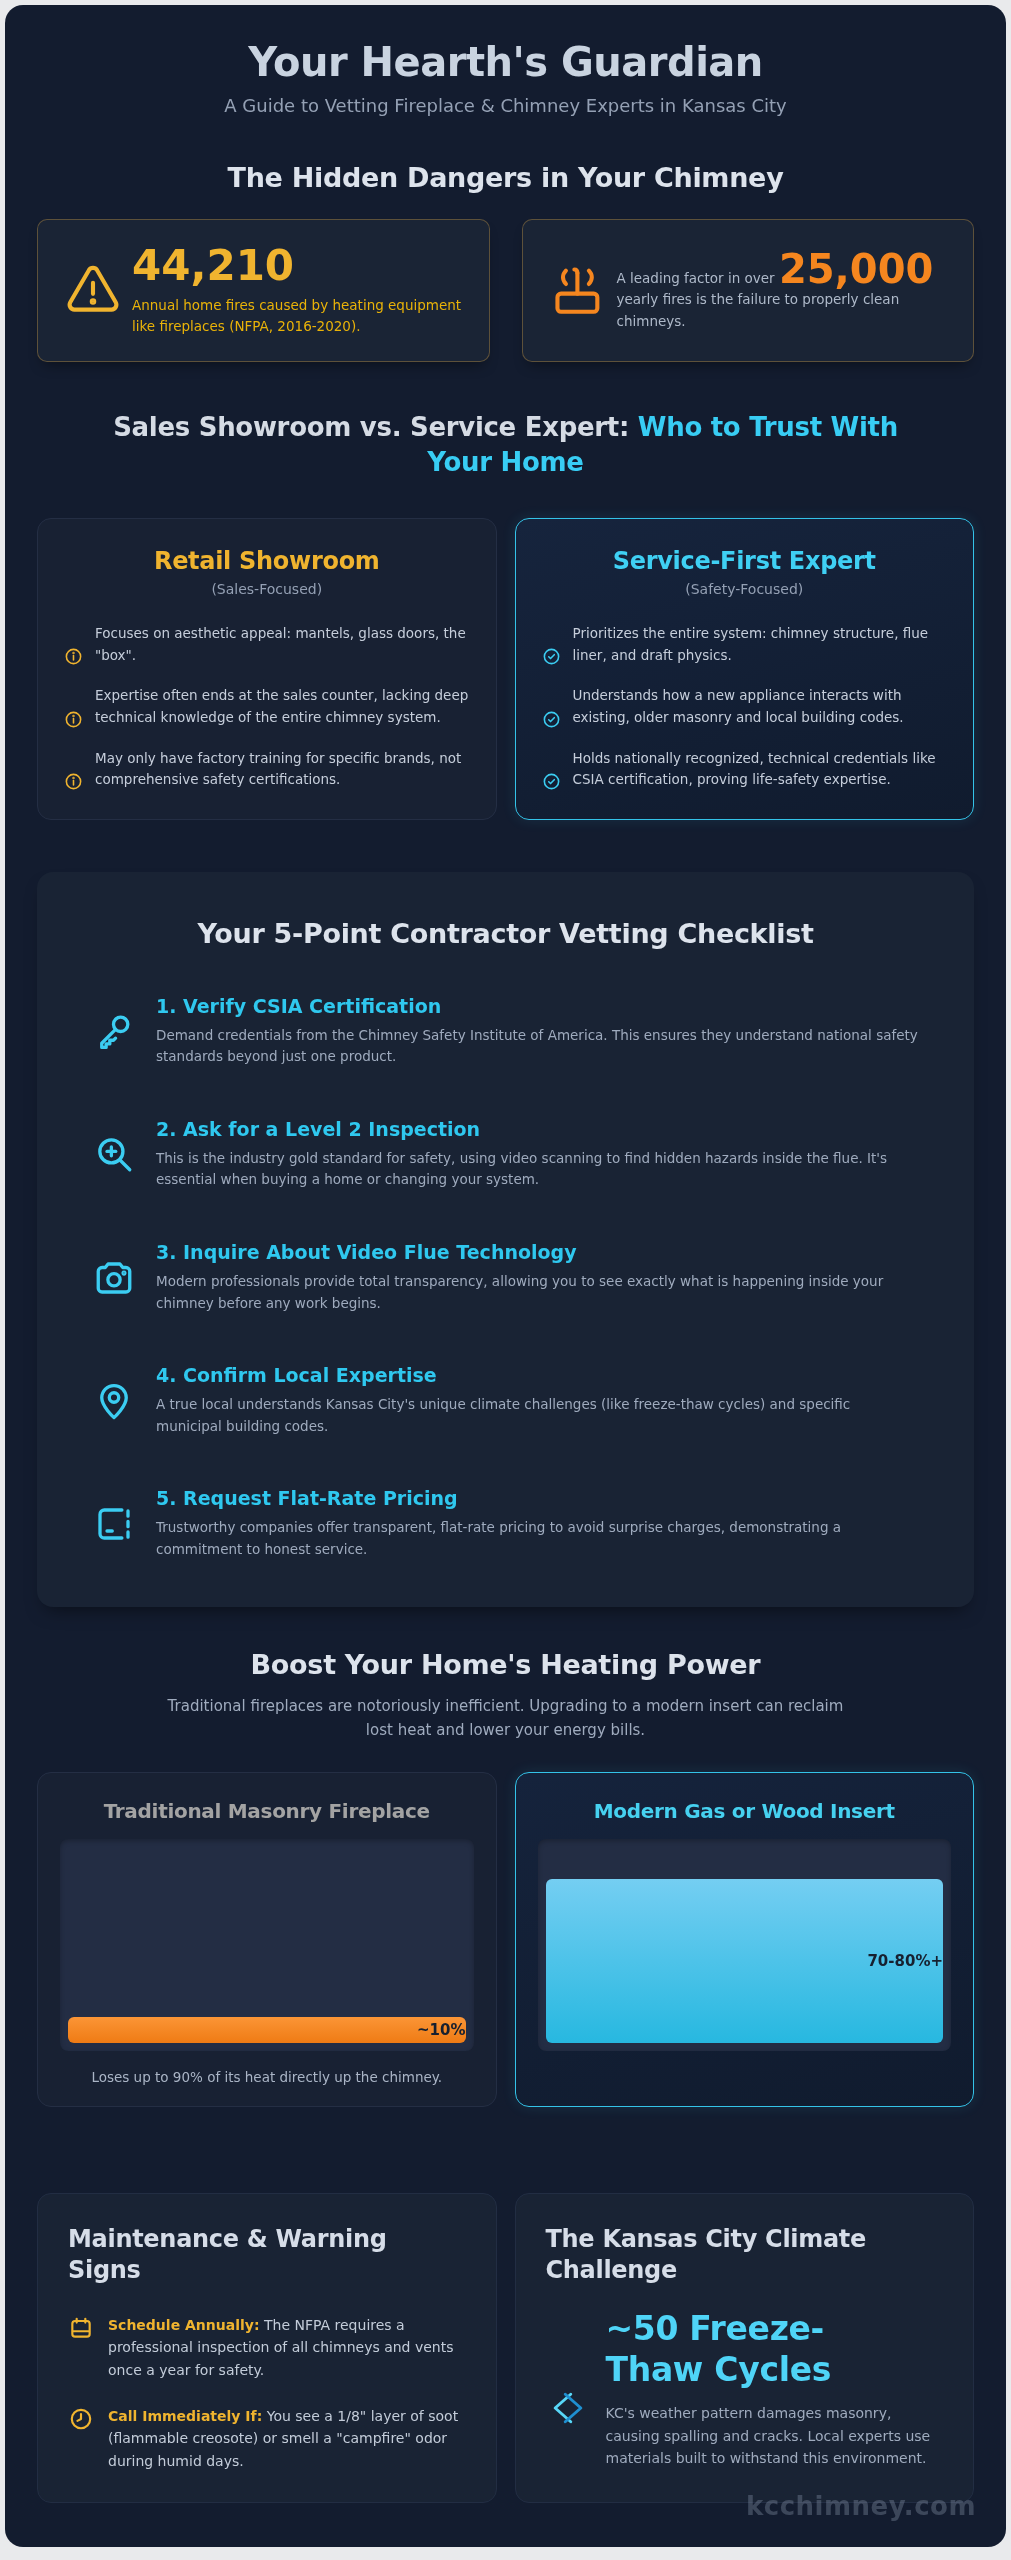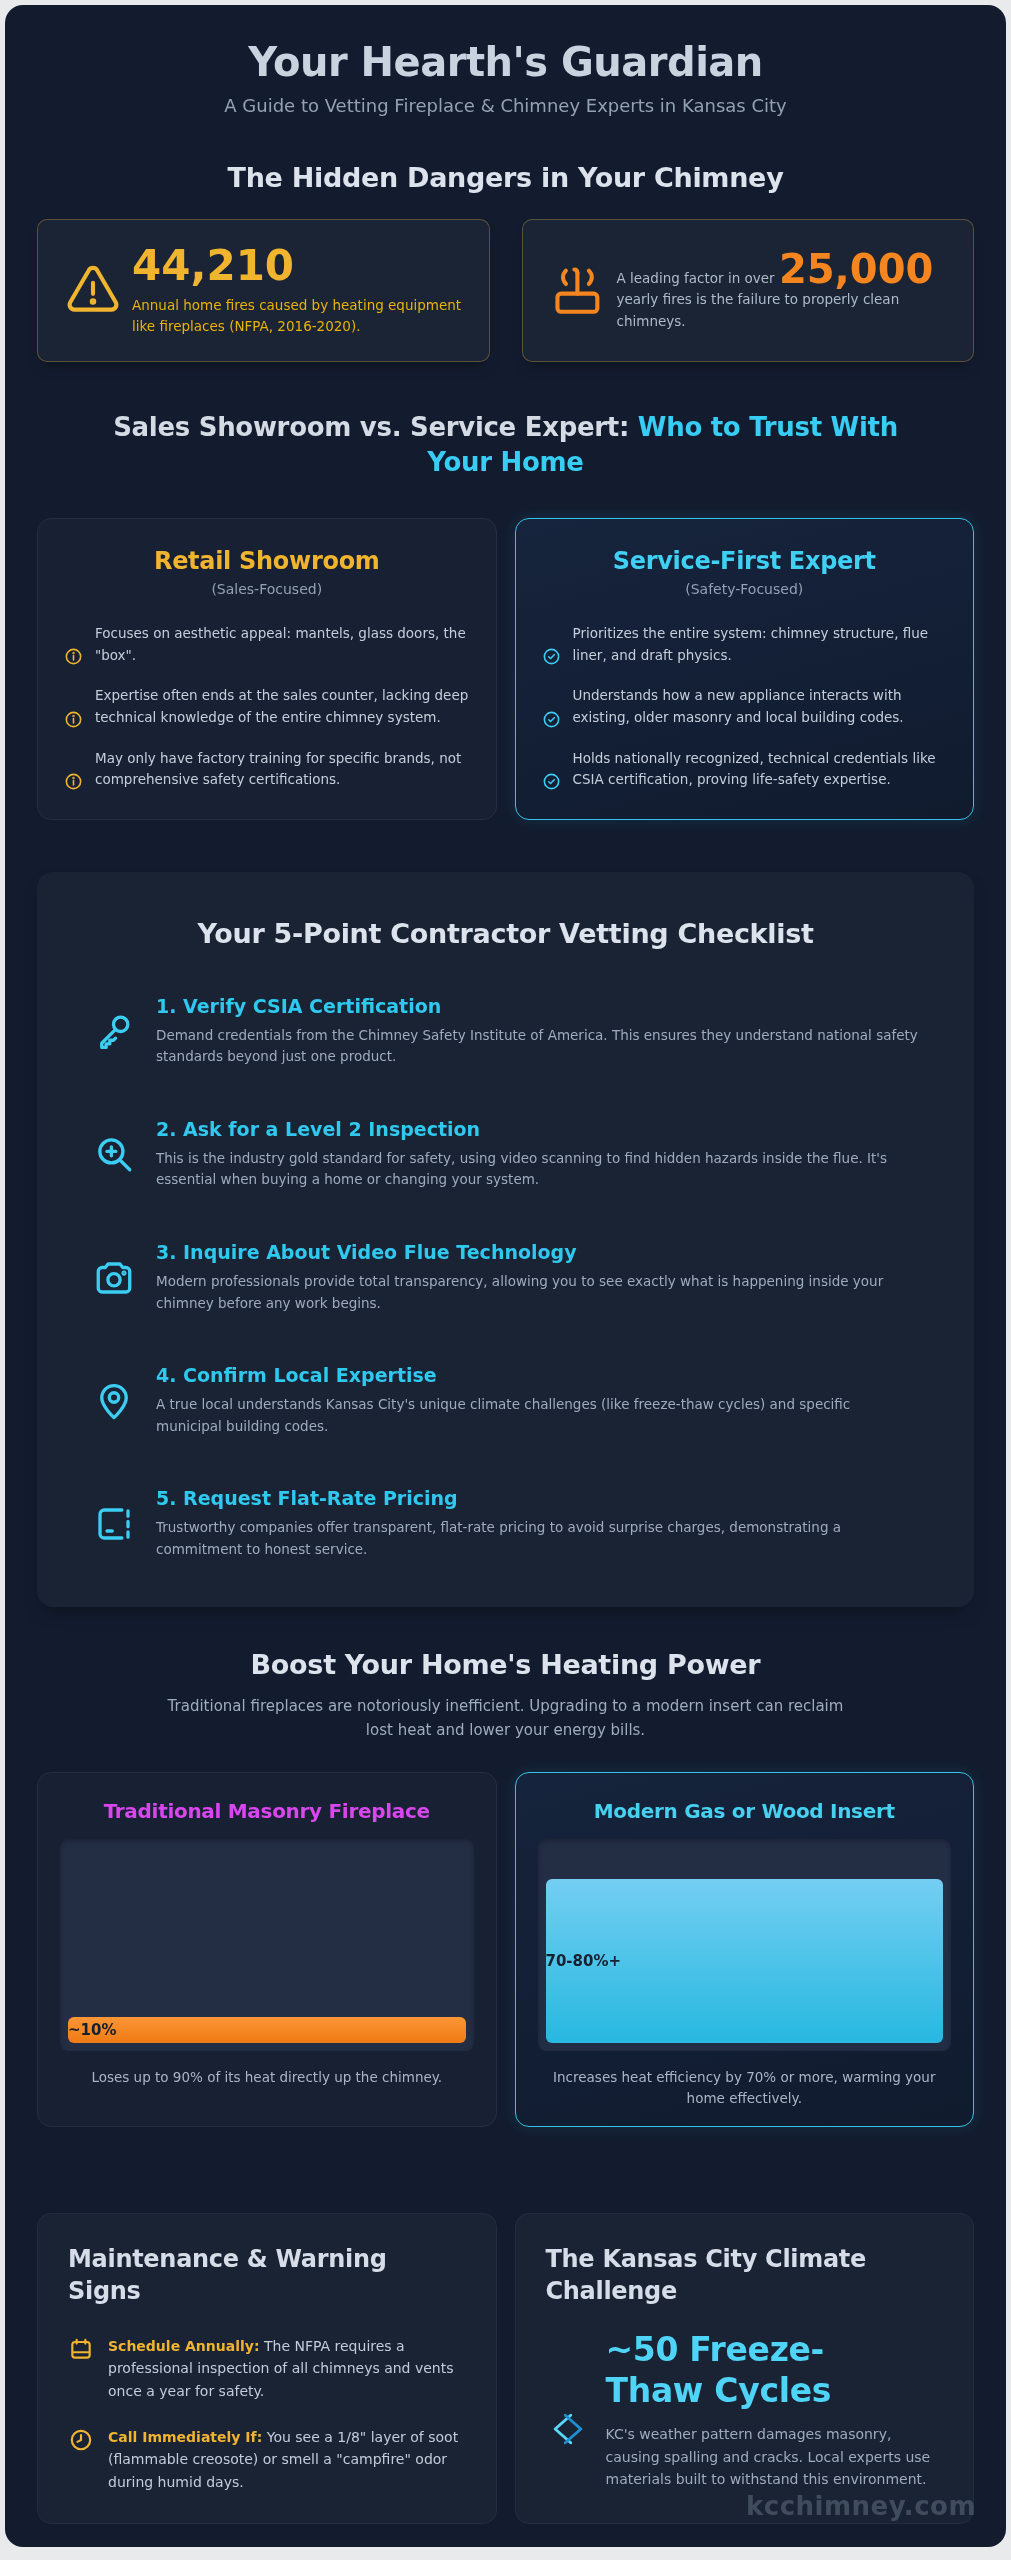--- a/index.html
+++ b/index.html
@@ -50,23 +50,23 @@
   .check-item-title{font-size:19px;font-weight:bold;color:#2fc8ef;}
   .check-item-desc{font-size:13.5px;color:#9fabbe;line-height:1.6;margin-top:8px;max-width:800px;}
   
   .boost-sub{font-size:15px;color:#9fabbe;text-align:center;line-height:1.6;max-width:700px;margin:14px auto 30px auto;}
   .charts-row{display:flex;gap:18px;align-items:stretch;margin-bottom:86px;}
   .chart-card{flex:1;border-radius:14px;padding:18px 22px 18px 22px;box-sizing:border-box;}
   .chart-card.traditional{background:#182133;border:1px solid #242e44;}
   .chart-card.modern{background:linear-gradient(165deg,#15233c 0%,#101b2e 100%);border:1.5px solid #34c3e8;
                      box-shadow:0 0 14px rgba(56,199,240,.12);}
   .chart-title{font-size:20px;font-weight:bold;text-align:center;margin:8px 0 16px 0;letter-spacing:-.3px;}
-  .chart-title.orange-t{color:#d946ef;} .chart-title.cyan-t{color:#46d1f0;}
+  .chart-title.orange-t{color:#a3a3a3;} .chart-title.cyan-t{color:#46d1f0;}
   .chart-track{position:relative;height:212px;background:#232d44;border-radius:8px;box-shadow:inset 0 2px 5px rgba(0,0,0,.25);}
-  .chart-bar{position:absolute;left:8px;right:8px;bottom:8px;border-radius:6px;display:flex;align-items:center;justify-content:flex-start;}
+  .chart-bar{position:absolute;left:8px;right:8px;bottom:8px;border-radius:6px;display:flex;align-items:center;justify-content:flex-end;}
   .bar-orange{background:linear-gradient(180deg,#fb9536,#ef7b14);}
   .bar-cyan{background:linear-gradient(180deg,#74cef2 0%,#27b8e0 100%);}
   .bar-label{font-size:15px;font-weight:bold;color:#17202f;}
   .chart-caption{font-size:13.5px;color:#aab5c6;text-align:center;line-height:1.55;margin-top:16px;}
   
   .bottom-row{display:flex;gap:18px;align-items:stretch;}
   .bottom-card{flex:1;background:#192334;border:1px solid #222d43;border-radius:14px;padding:30px 30px;box-sizing:border-box;}
   .bottom-heading{font-size:24px;font-weight:bold;color:#d6dde8;line-height:1.3;letter-spacing:-.3px;max-width:340px;}
   .maint-list{display:flex;flex-direction:column;gap:24px;margin-top:28px;}
   .maint-item{display:flex;gap:14px;align-items:flex-start;}
@@ -291,21 +291,20 @@
         </div>
         <p class="chart-caption">Loses up to 90% of its heat directly up the chimney.</p>
       </div>
       <div class="chart-card modern">
         <h3 class="chart-title cyan-t">Modern Gas or Wood Insert</h3>
         <div class="chart-track">
           <div class="chart-bar bar-cyan" style="height: calc(77%);">
             <span class="bar-label">70-80%+</span>
           </div>
         </div>
-        <p class="chart-caption">Increases heat efficiency by 70% or more, warming your home effectively.</p>
       </div>
     </div>
 
     <div class="bottom-row">
       <div class="bottom-card">
         <h3 class="bottom-heading">Maintenance &amp; Warning Signs</h3>
         <div class="maint-list">
           <div class="maint-item">
             <span class="maint-icon amber">
               <svg viewBox="0 0 24 24" fill="none" stroke="currentColor" stroke-width="2" stroke-linecap="round">

